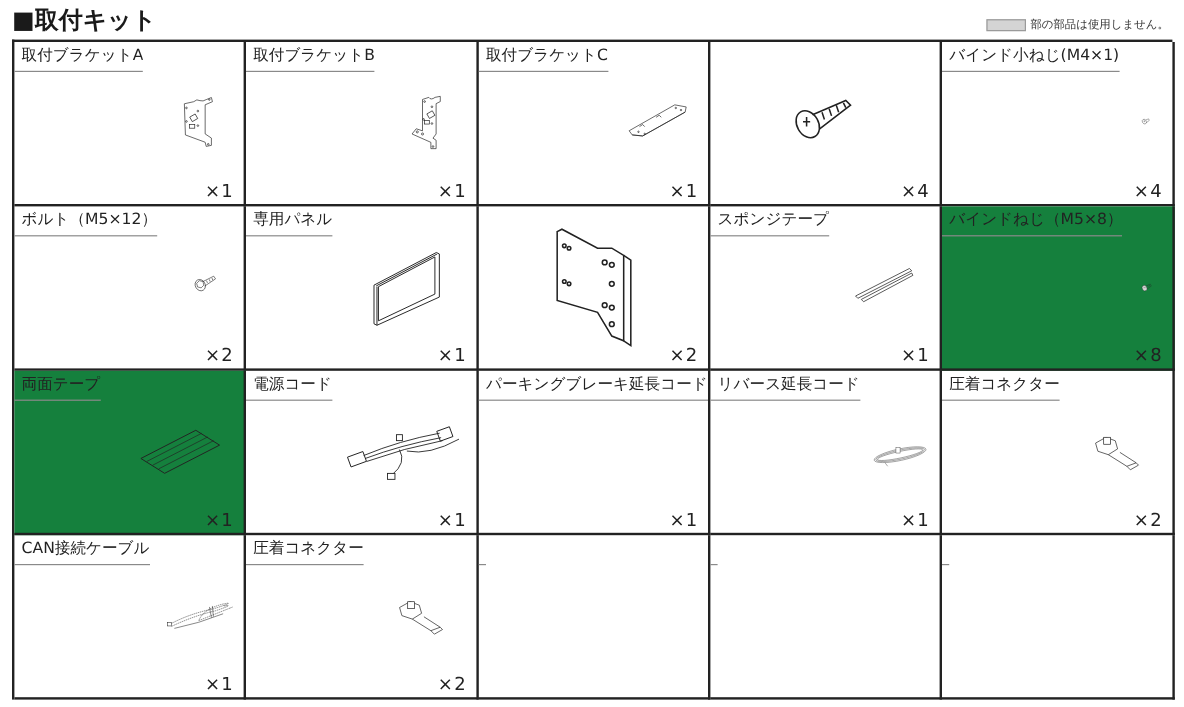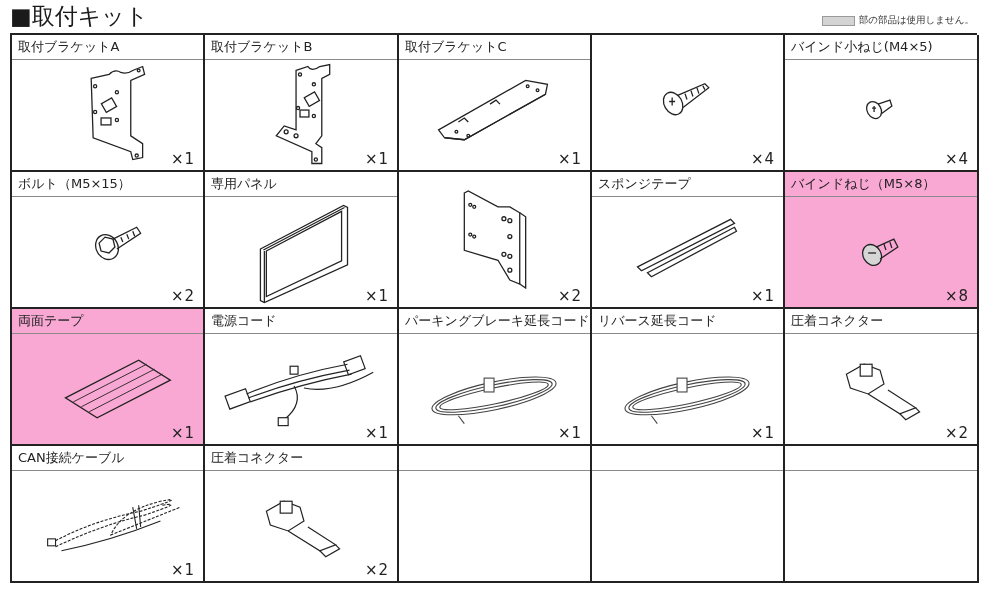--- a/index.html
+++ b/index.html
@@ -1,43 +1,43 @@
 <!DOCTYPE html>
 <html><head>
 <meta charset="utf-8">
 <style>
   * { box-sizing: border-box; margin: 0; padding: 0; }
   html, body { width: 987px; height: 589px; background: #ffffff; overflow: hidden; }
   body { font-family: "DejaVu Sans", "Liberation Sans", sans-serif; color: #1a1a1a; position: relative; }
   .title {
     position: absolute; left: 10px; top: 3px;
-    font-size: 23px; font-weight: normal; letter-spacing: 0px; line-height: 26px;
+    font-size: 20px; font-weight: bold; letter-spacing: 0px; line-height: 26px;
   }
   .legend {
     position: absolute; right: 13px; top: 14px;
     display: flex; align-items: center; gap: 4px;
     font-size: 9.5px; color: #333;
   }
   .legend-swatch { width: 33px; height: 10px; background: #d4d4d4; border: 1px solid #9a9a9a; }
   .grid {
     position: absolute; left: 10px; top: 33px;
     width: 967px;
     display: grid;
     grid-template-columns: 193px 194px 193px 193px 194px;
     border-top: 2px solid #222;
     border-left: 2px solid #222;
   }
   .cell {
     height: 137px;
     border-right: 2px solid #222;
     border-bottom: 2px solid #222;
     position: relative;
-    display: flex; flex-direction: column;
-  }
-  .cell.unused { background: #f9a8d4; }
+    display: flex; flex-direction: row;
+  }
+  .cell.unused { background: #15803d; }
   .cell-head {
     height: 25px; border-bottom: 1px solid #8a8a8a;
     font-size: 13px; line-height: 24px; padding-left: 6px;
     white-space: nowrap; overflow: hidden; color: #222;
   }
   .cell-body { flex: 1; position: relative; }
   .qty {
     position: absolute; right: 8px; bottom: 2px;
     font-size: 15px; color: #222; letter-spacing: 1px;
   }
@@ -118,35 +118,35 @@
           <ellipse cx="82" cy="56" rx="9" ry="12" transform="rotate(-30 82 56)" fill="#fff"></ellipse>
           <path d="M86 48 L114 36 L118 40 L92 60"></path>
           <path d="M94 46 l2 6 M100 43 l2 6 M106 40 l2 6 M112 38 l2 4"></path>
           <path d="M78 54 l6 0 M81 50 l0 8"></path>
         </svg>
       </div>
       <span class="qty">×4</span>
     </div>
   </div>
   <div class="cell">
-    <div class="cell-head">バインド小ねじ(M4×5)</div>
+    <div class="cell-head">バインド小ねじ(M4×1)</div>
     <div class="cell-body">
       <div class="art">
         <svg viewBox="0 0 194 110" fill="none" stroke="#222" stroke-width="1.3">
           <ellipse cx="90" cy="50" rx="7" ry="9" transform="rotate(-30 90 50)" fill="#fff"></ellipse>
           <path d="M94 44 L106 40 L108 46 L97 54"></path>
           <path d="M88 48 l4 0 M90 46 l0 6"></path>
         </svg>
       </div>
       <span class="qty">×4</span>
     </div>
   </div>
 
   <div class="cell">
-    <div class="cell-head">ボルト（M5×15）</div>
+    <div class="cell-head">ボルト（M5×12）</div>
     <div class="cell-body">
       <div class="art">
         <svg viewBox="0 0 193 110" fill="none" stroke="#222" stroke-width="1.3">
           <ellipse cx="96" cy="50" rx="11" ry="13" transform="rotate(-30 96 50)" fill="#fff"></ellipse>
           <polygon points="88,46 94,40 102,42 104,50 98,56 90,54" fill="#fff"></polygon>
           <path d="M102 42 L126 30 L130 36 L106 52"></path>
           <path d="M110 40 l2 5 M116 37 l2 5 M122 34 l2 5"></path>
         </svg>
       </div>
       <span class="qty">×2</span>

